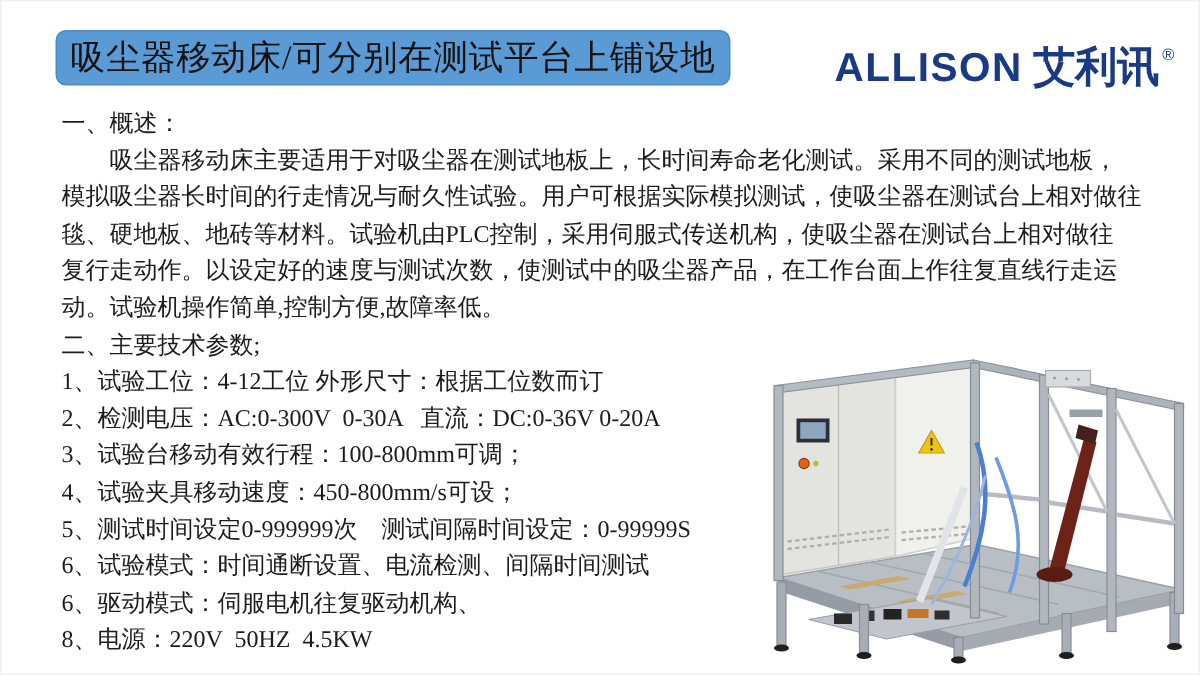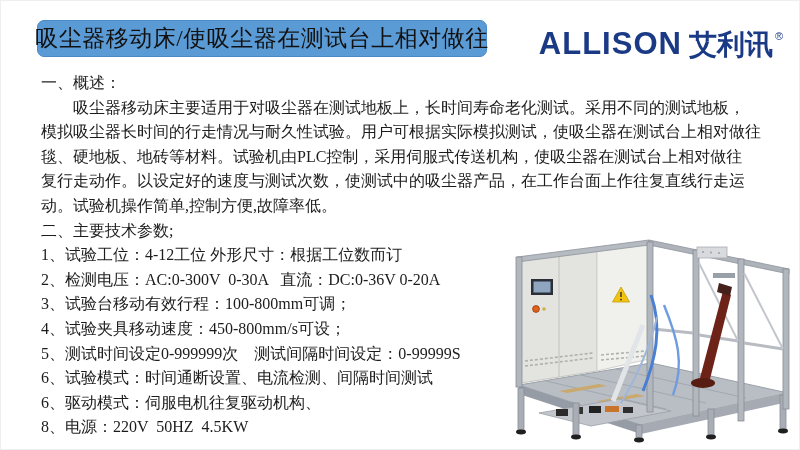--- a/index.html
+++ b/index.html
@@ -14,40 +14,40 @@
     display: flex; align-items: center; justify-content: center;
   }
   .title-banner span {
     font-size: 23px; color: #111; letter-spacing: 0.5px; white-space: nowrap;
   }
   .brand {
     position: absolute; right: 16px; top: 25px;
     display: flex; align-items: baseline; color: #1b3a86;
     font-family: "Liberation Sans", sans-serif;
   }
-  .brand .en { font-size: 31px; font-weight: 700; letter-spacing: 1px; }
+  .brand .en { font-size: 27px; font-weight: 700; letter-spacing: 1px; }
   .brand .cn { font-size: 28px; font-weight: 700; margin-left: 7px; }
   .brand .reg { font-size: 11px; font-weight: 400; vertical-align: top; position: relative; top: -14px; margin-left: 2px; }
   .text-block {
     position: absolute; left: 40px; top: 70px; width: 770px;
     font-size: 16px; color: #1c1c1c; line-height: 24.6px;
   }
   .t-line { white-space: pre; overflow: hidden; }
   .indent { text-indent: 2em; }
   .machine {
     position: absolute; left: 500px; top: 232px; width: 295px; height: 212px;
   }
 </style>
 </head>
 <body>
 
 <div class="page">
 
   <div class="title-banner">
-    <span>吸尘器移动床/使吸尘器在测试台上相对做往</span>
+    <span>吸尘器移动床/可分别在测试平台上铺设地</span>
   </div>
 
   <div class="brand">
     <span class="en">ALLISON</span>
     <span class="cn">艾利讯</span>
     <span class="reg">®</span>
   </div>
 
   <div class="text-block">
     <div class="t-line">一、概述：</div>

